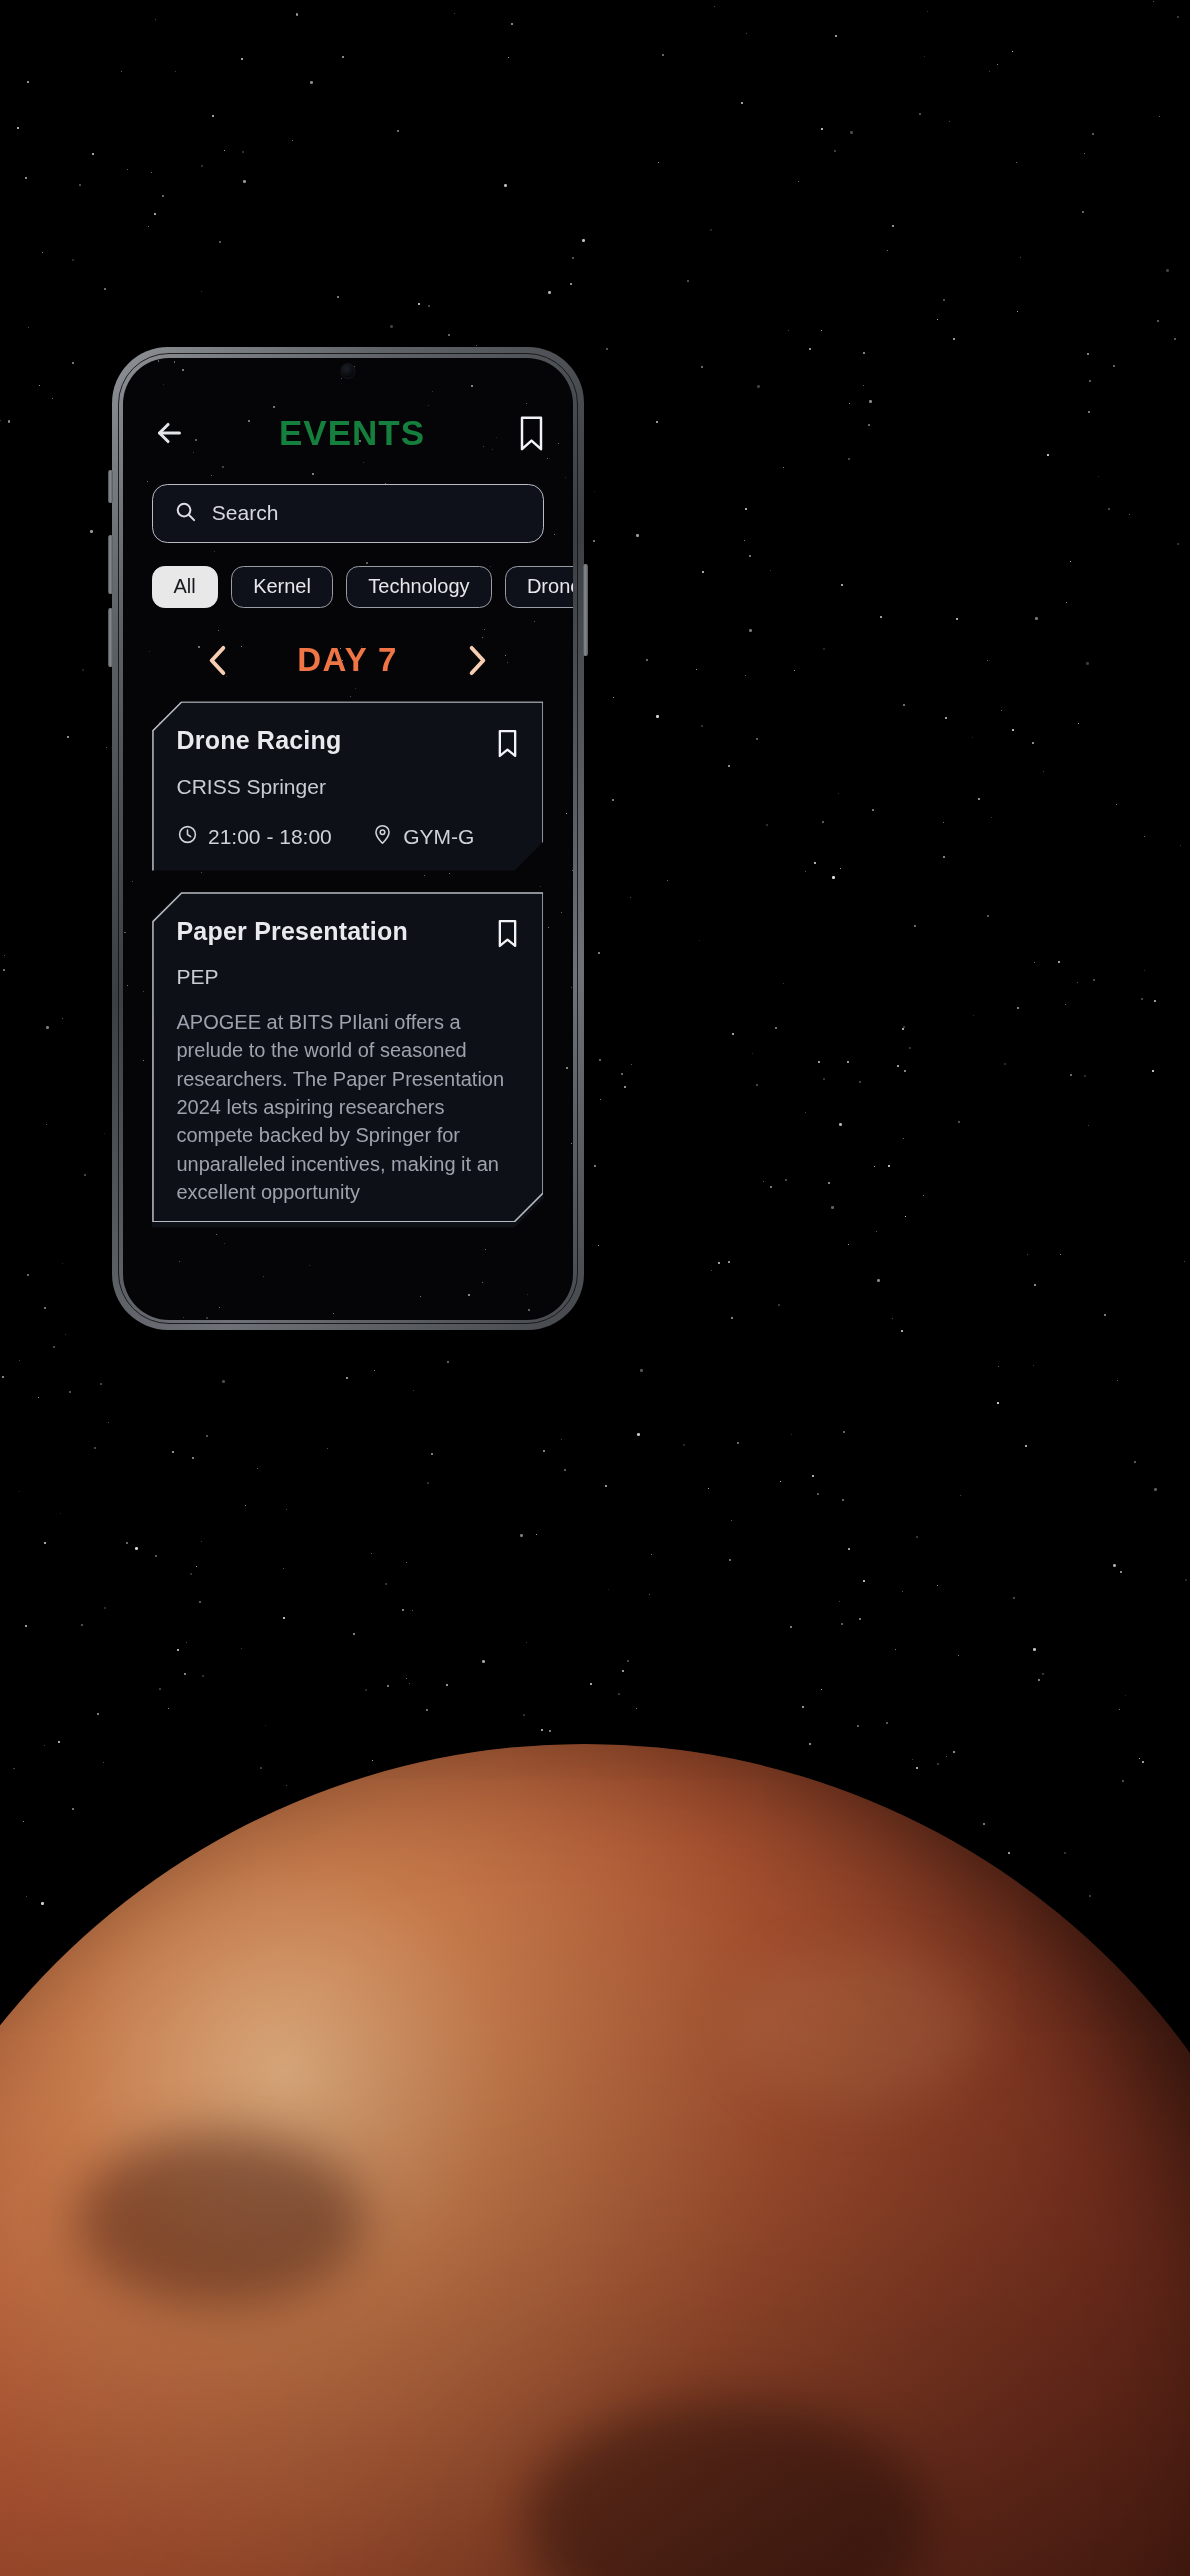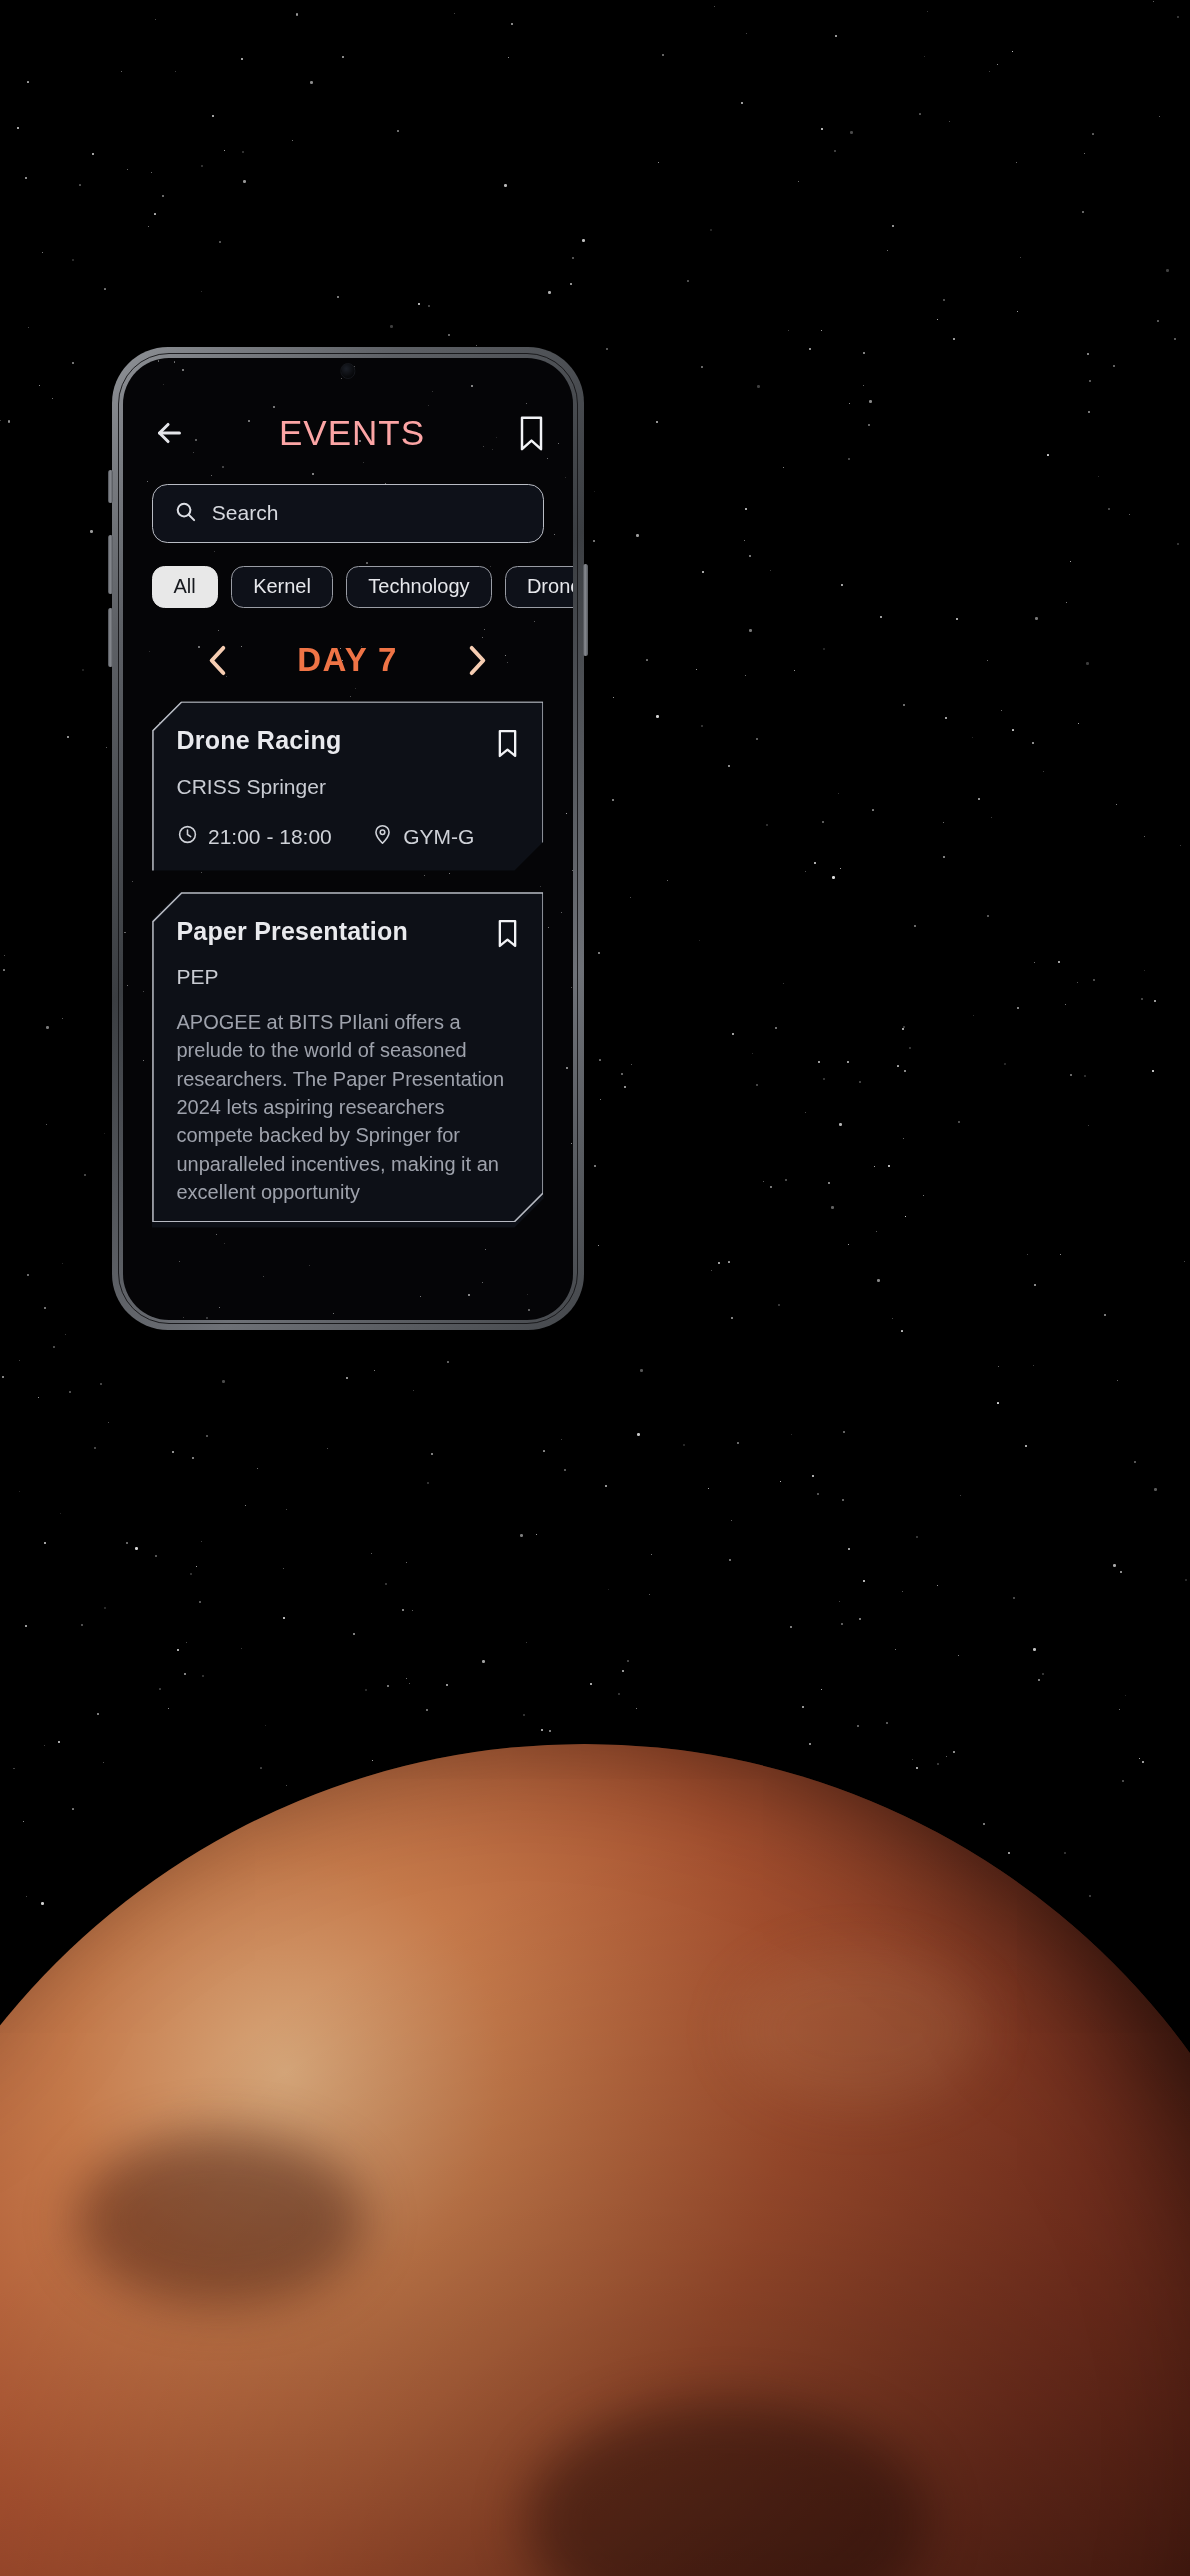--- a/index.html
+++ b/index.html
@@ -106,22 +106,22 @@
 
   .appbar {
     position: relative;
     height: 113px;
     display: flex; align-items: center;
     padding: 38px 27px 0 27px;
   }
   .back-arrow { width: 38px; height: 38px; flex: 0 0 auto; cursor: pointer; }
   .app-title {
     flex: 1 1 auto; text-align: center;
-    color: #fca5a5;
-    font-size: 35px; font-weight: normal;
+    color: #15803d;
+    font-size: 35px; font-weight: bold;
     letter-spacing: 1px;
   }
   .bookmark-top { width: 29px; height: 38px; flex: 0 0 auto; cursor: pointer; }
 
   .searchbar {
     margin: 13.4px 29px 0 29px;
     height: 59px;
     border-radius: 15.3px;
     background: #0e1119;
     border: 1.2px solid #b9bcc4;

